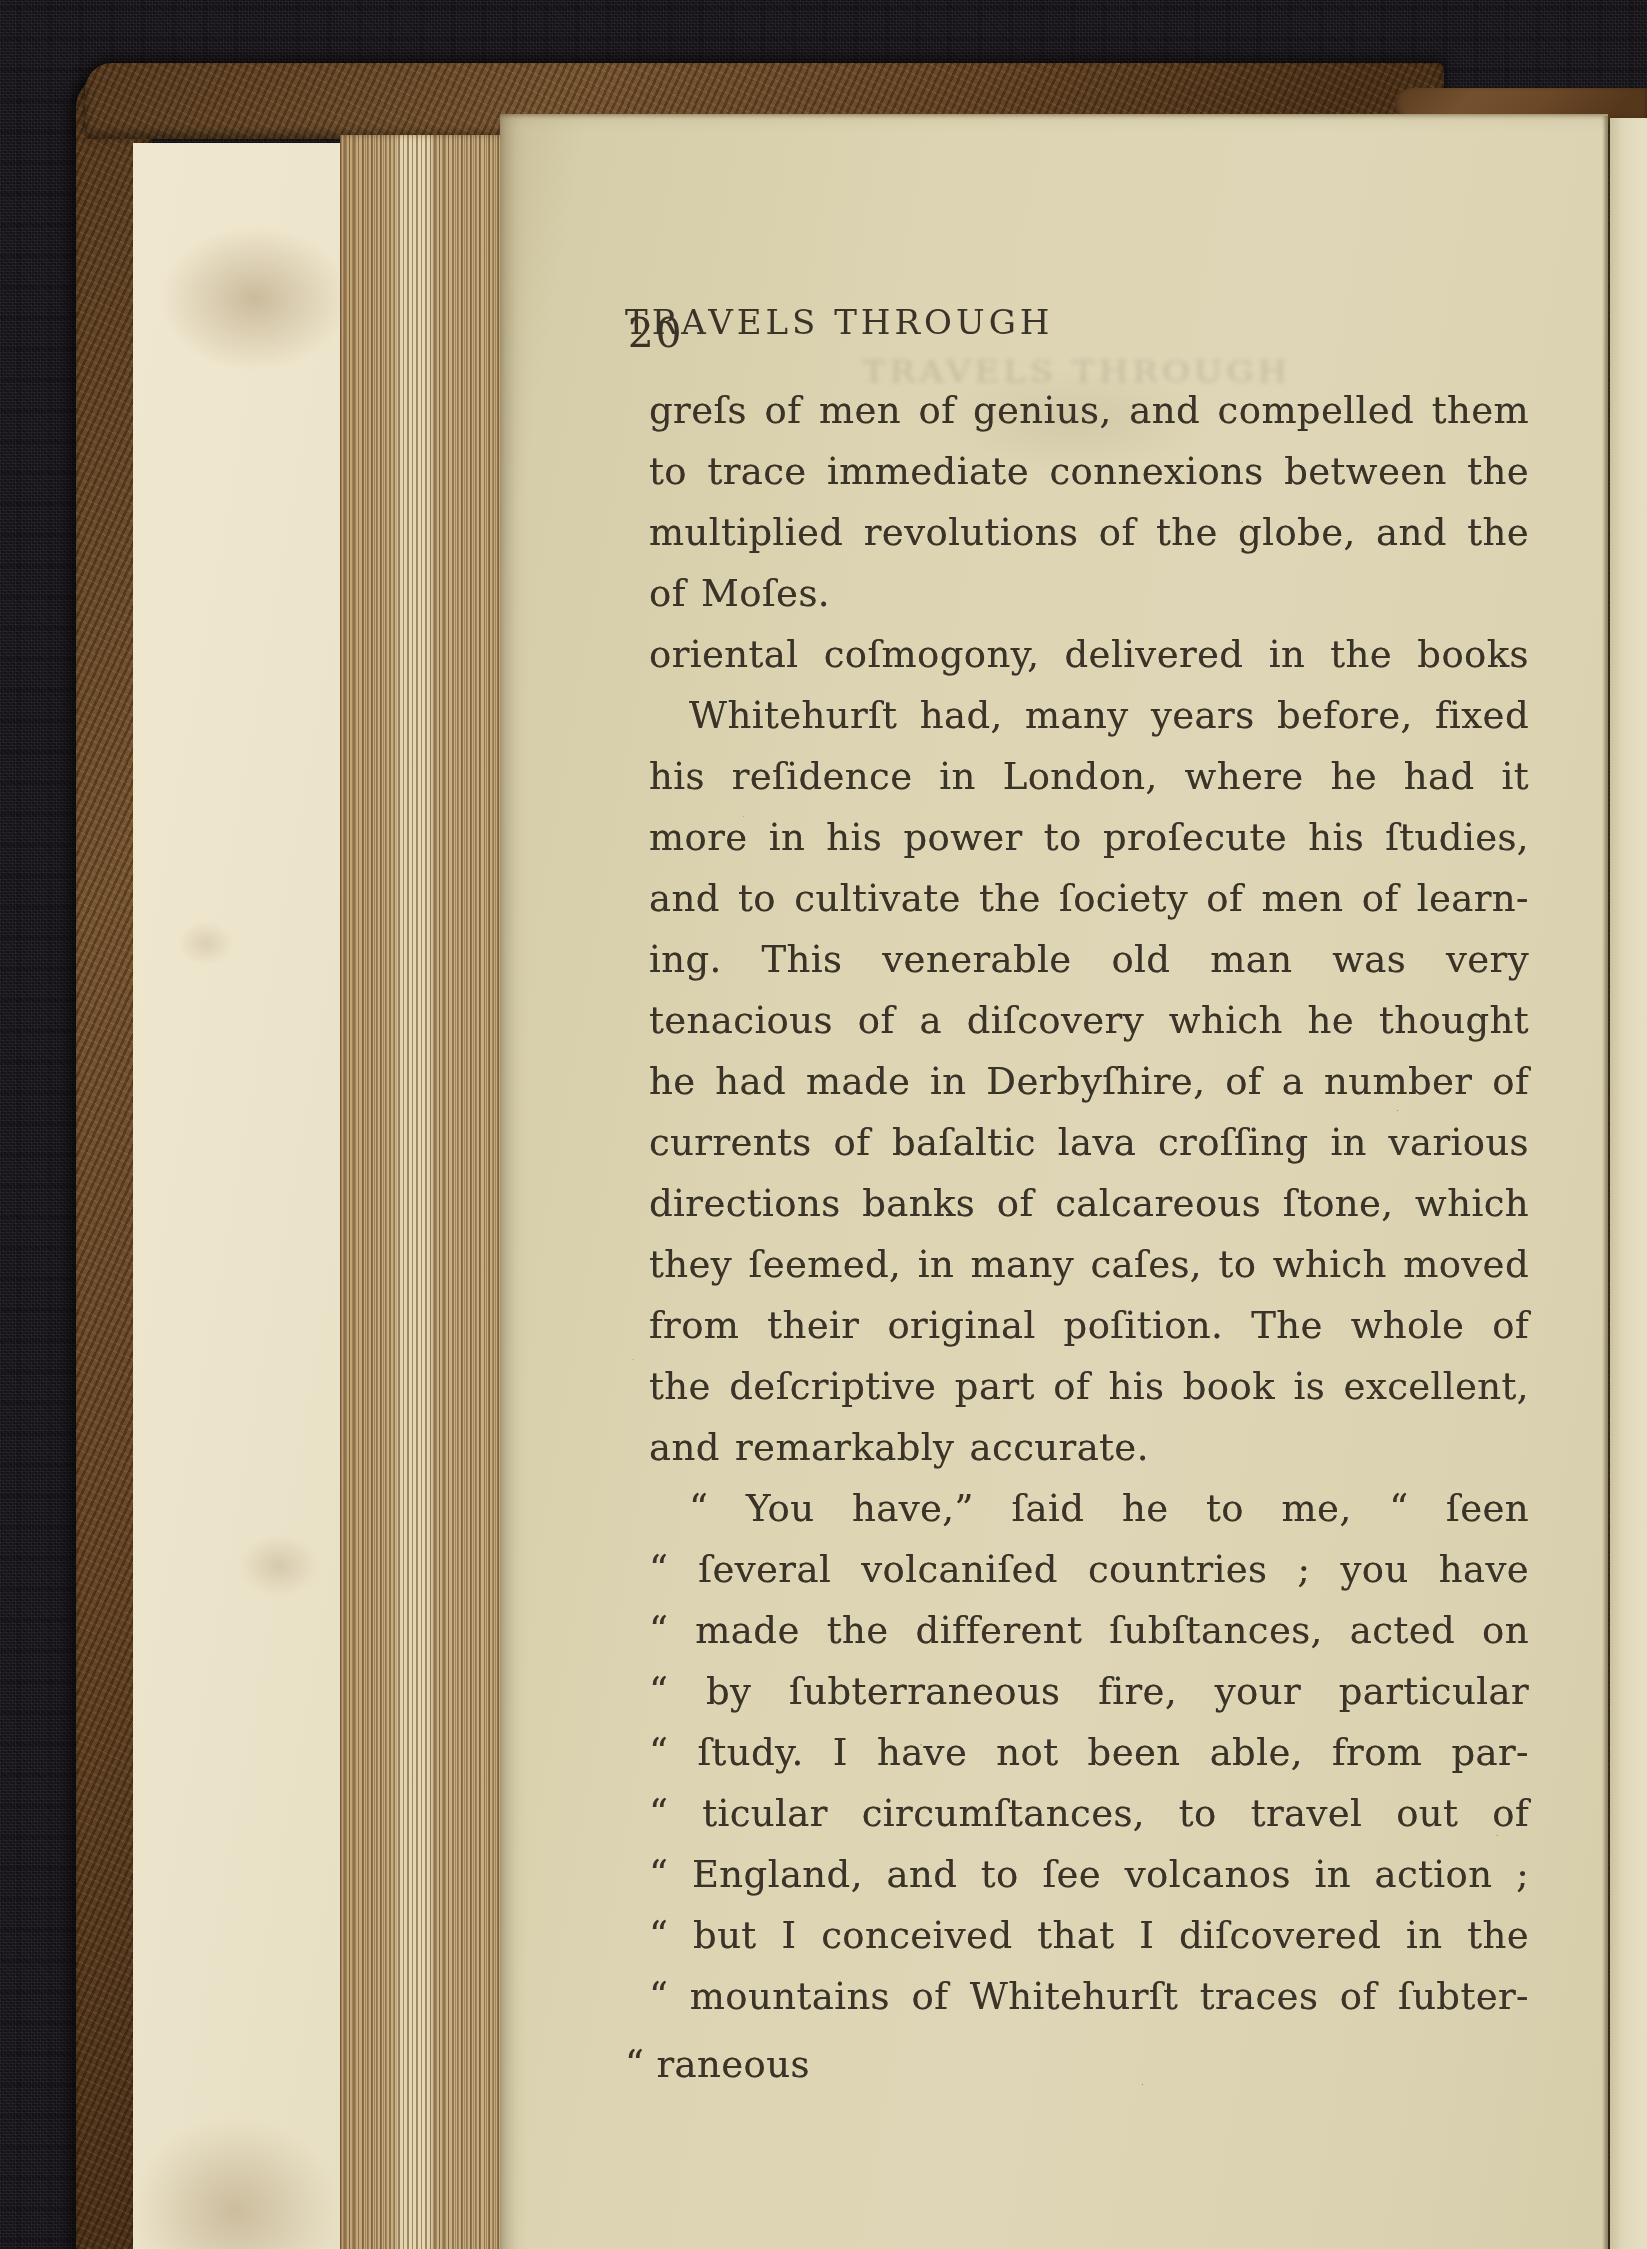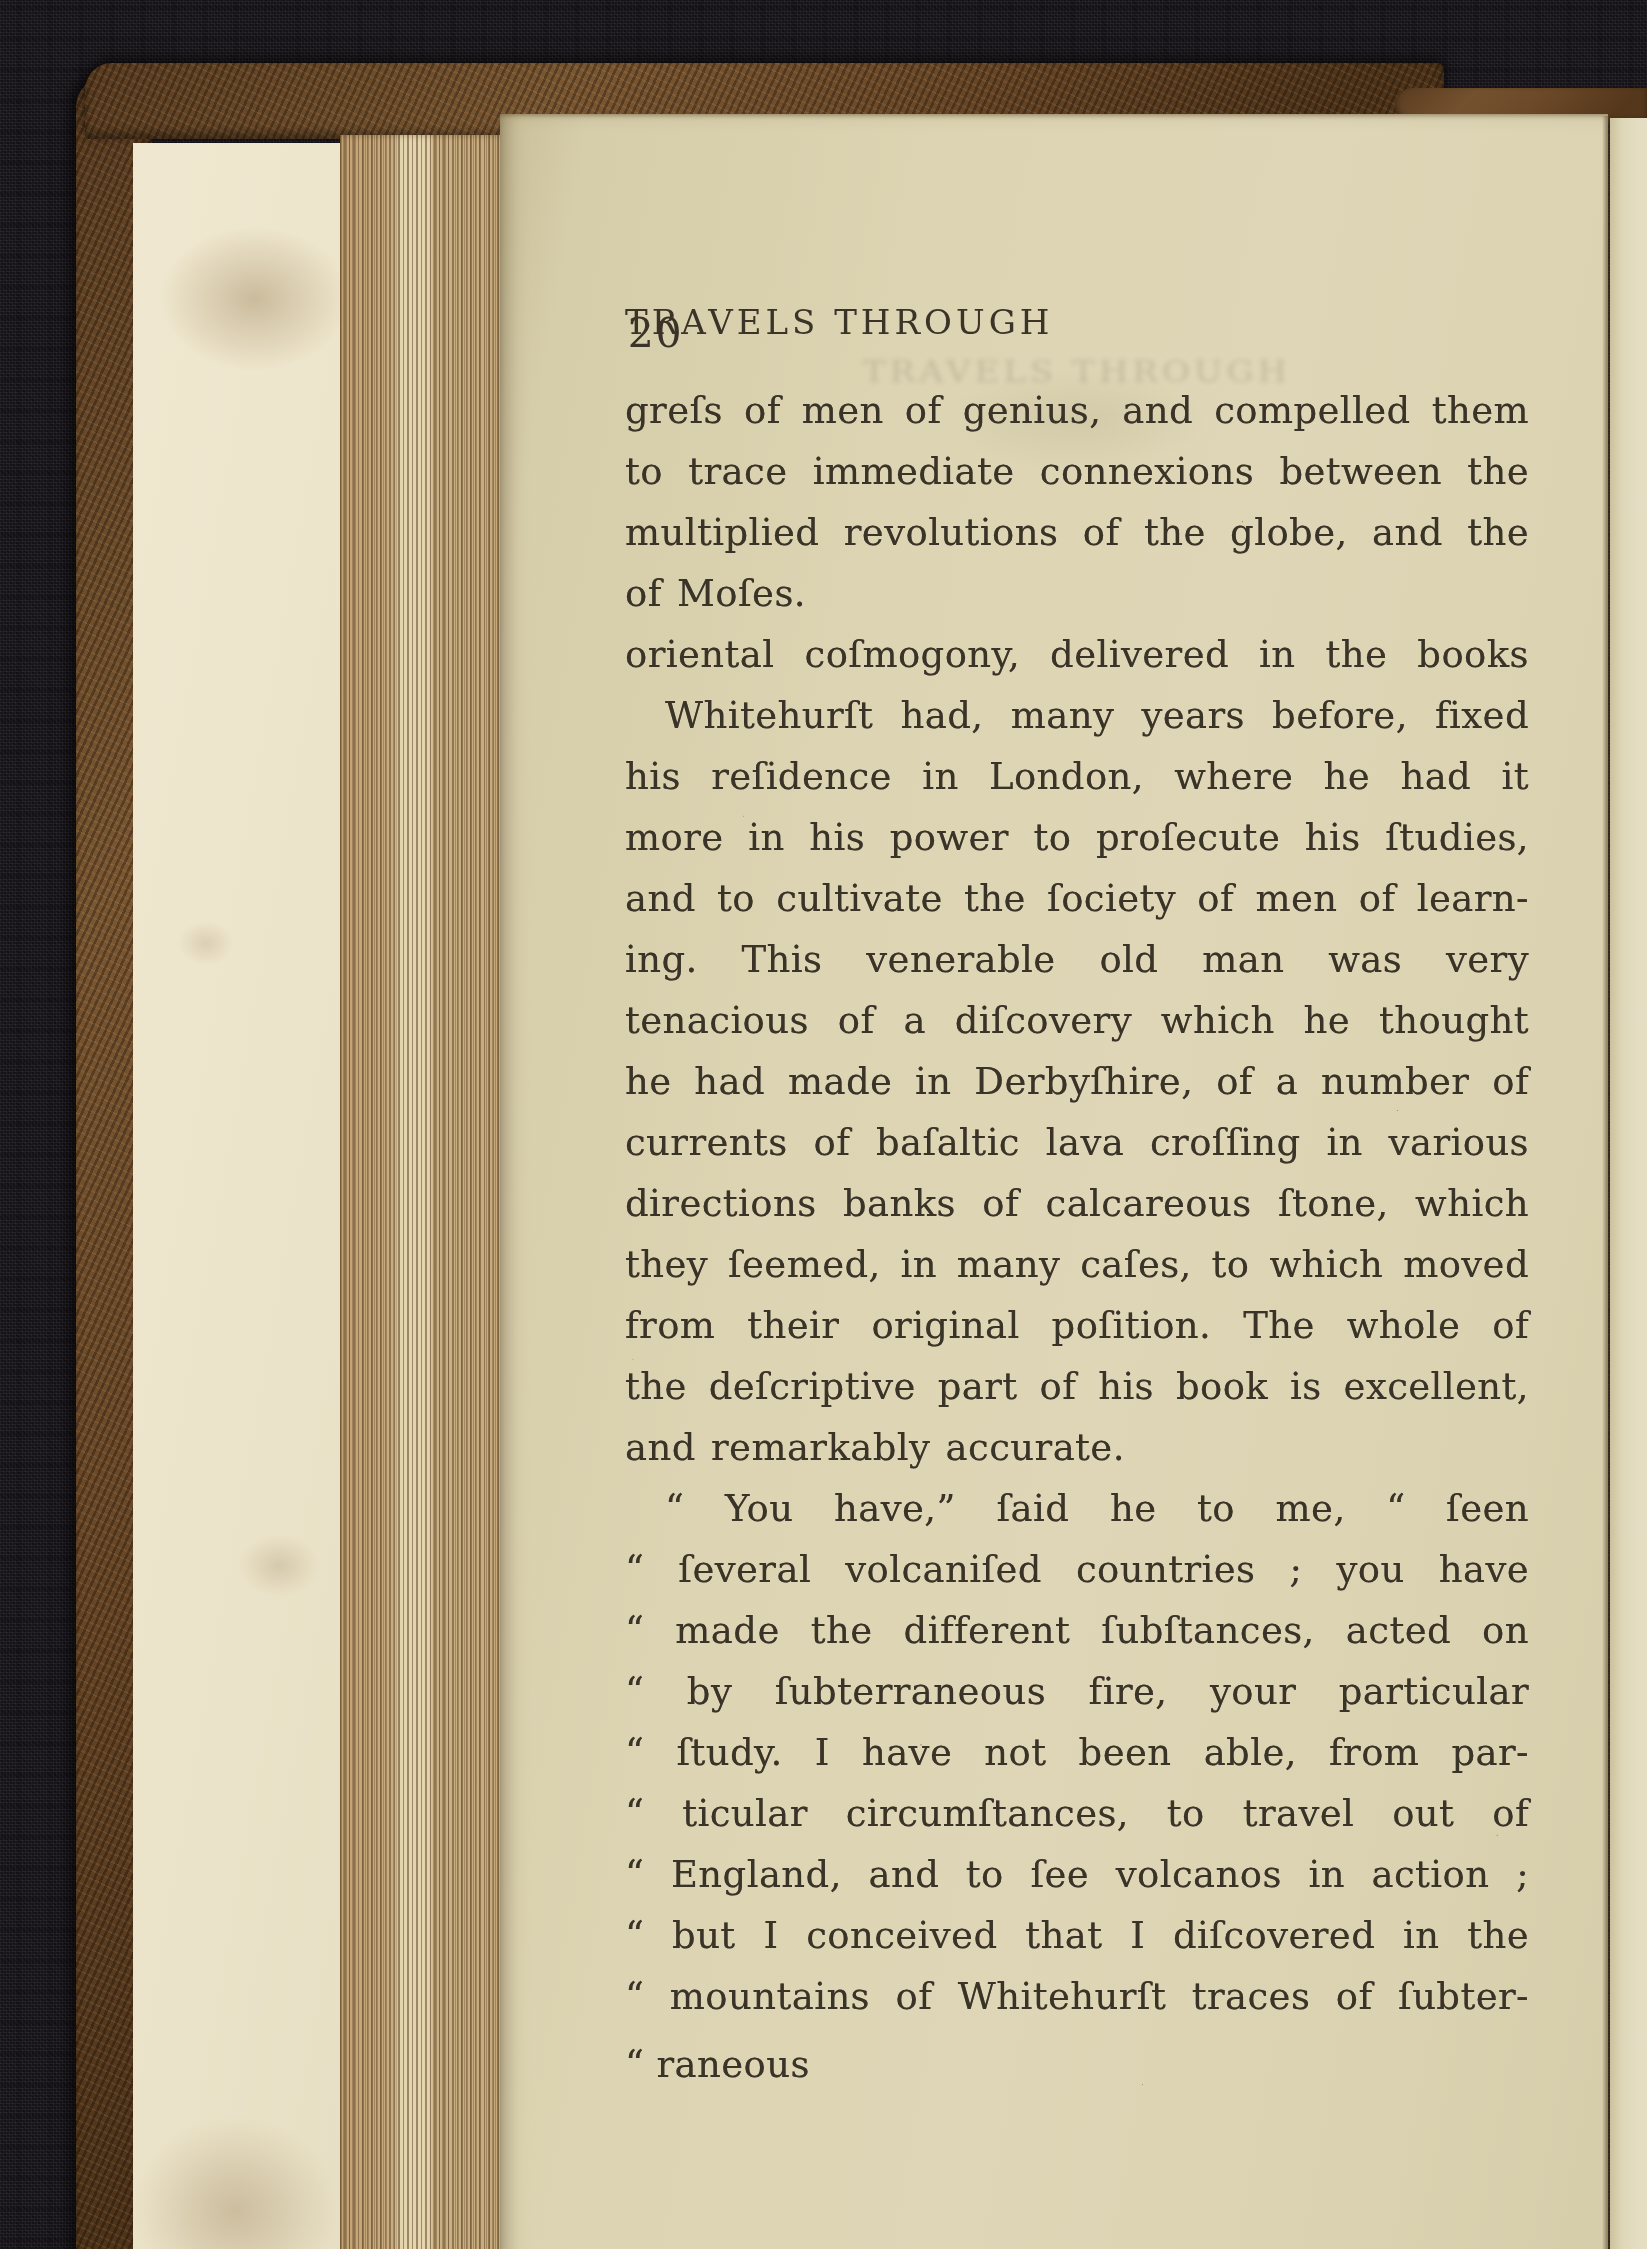--- a/index.html
+++ b/index.html
@@ -115,20 +115,21 @@
   }
   .text-block{margin-top:12.6px;}
   .paragraph{margin:0;}
   .line{
     height:61px;line-height:61px;
     font-size:37px;
     letter-spacing:0.4px;word-spacing:3.1px;
     text-align:justify;text-align-last:justify;
     text-shadow:0 0 0.4px rgba(58,51,40,.55);
     white-space:nowrap;
+    margin-left:24px;
   }
   .line.left{text-align:left;text-align-last:left;}
   .line.indent{text-indent:40px;}
   .catchword{
     margin-top:7.2px;padding-right:28px;
     height:61px;line-height:61px;font-size:37px;
     letter-spacing:0.4px;text-align:left;
     text-shadow:0 0 0.4px rgba(58,51,40,.55);
   }
 </style>

